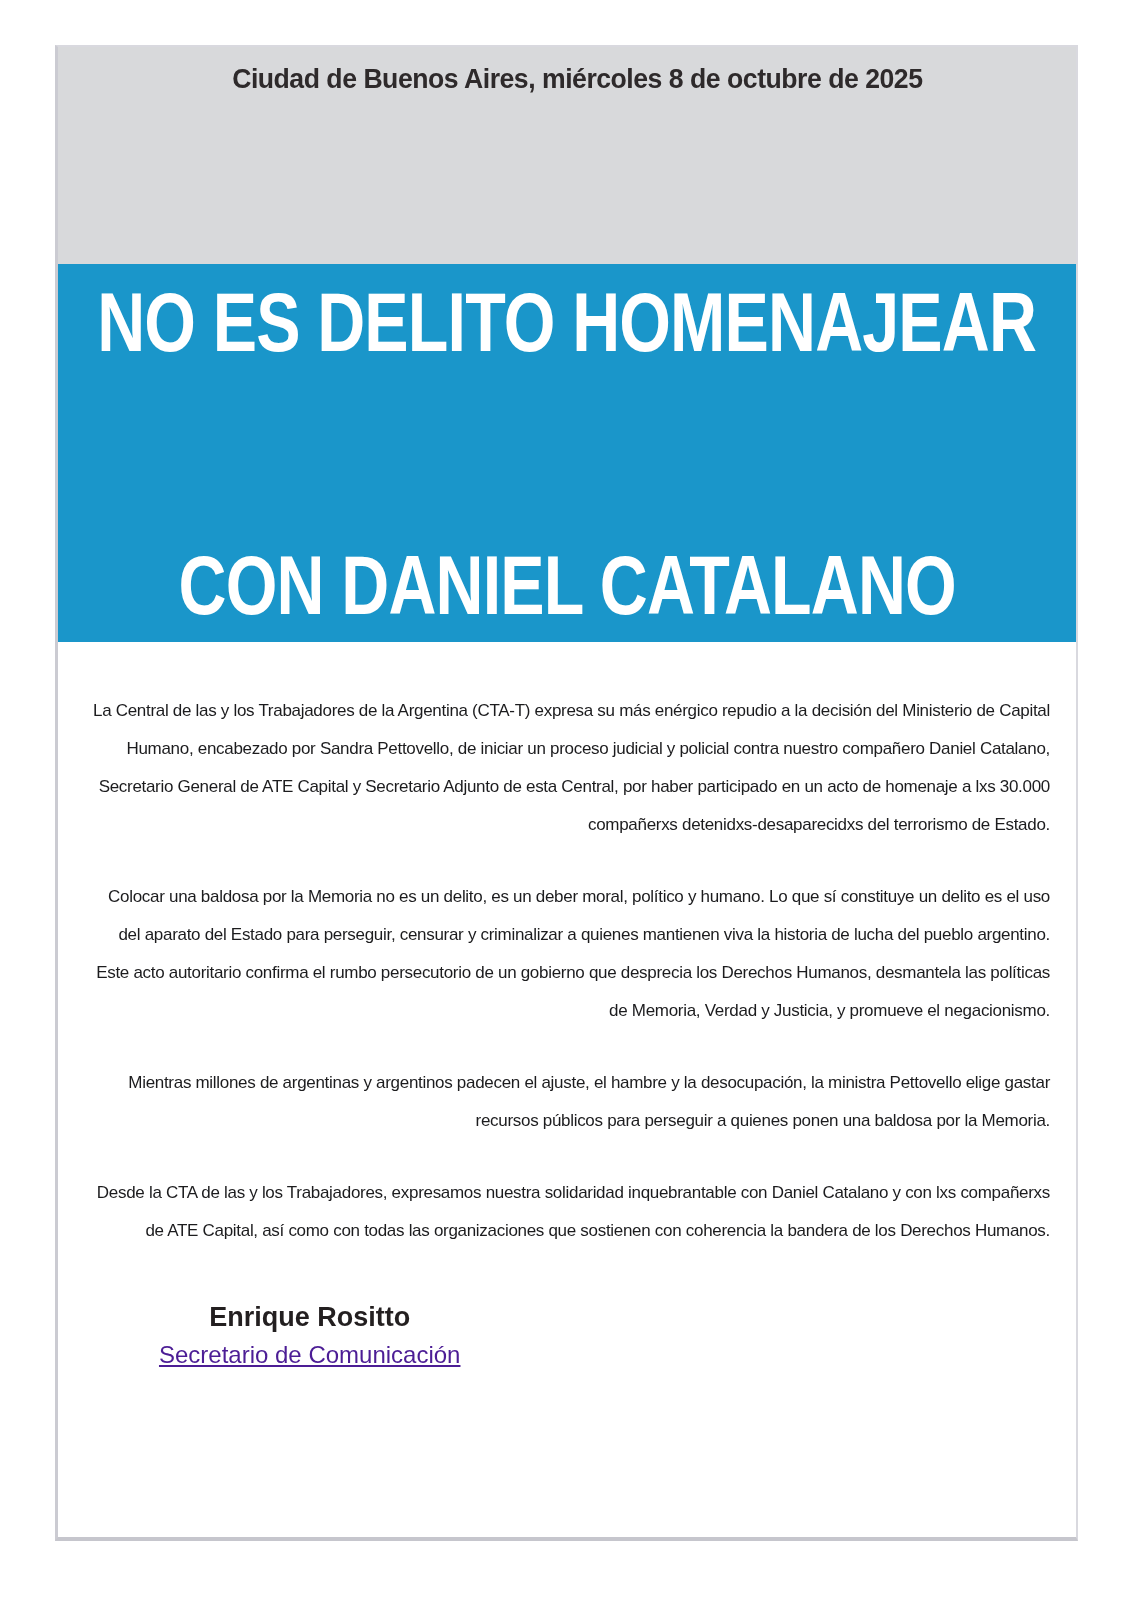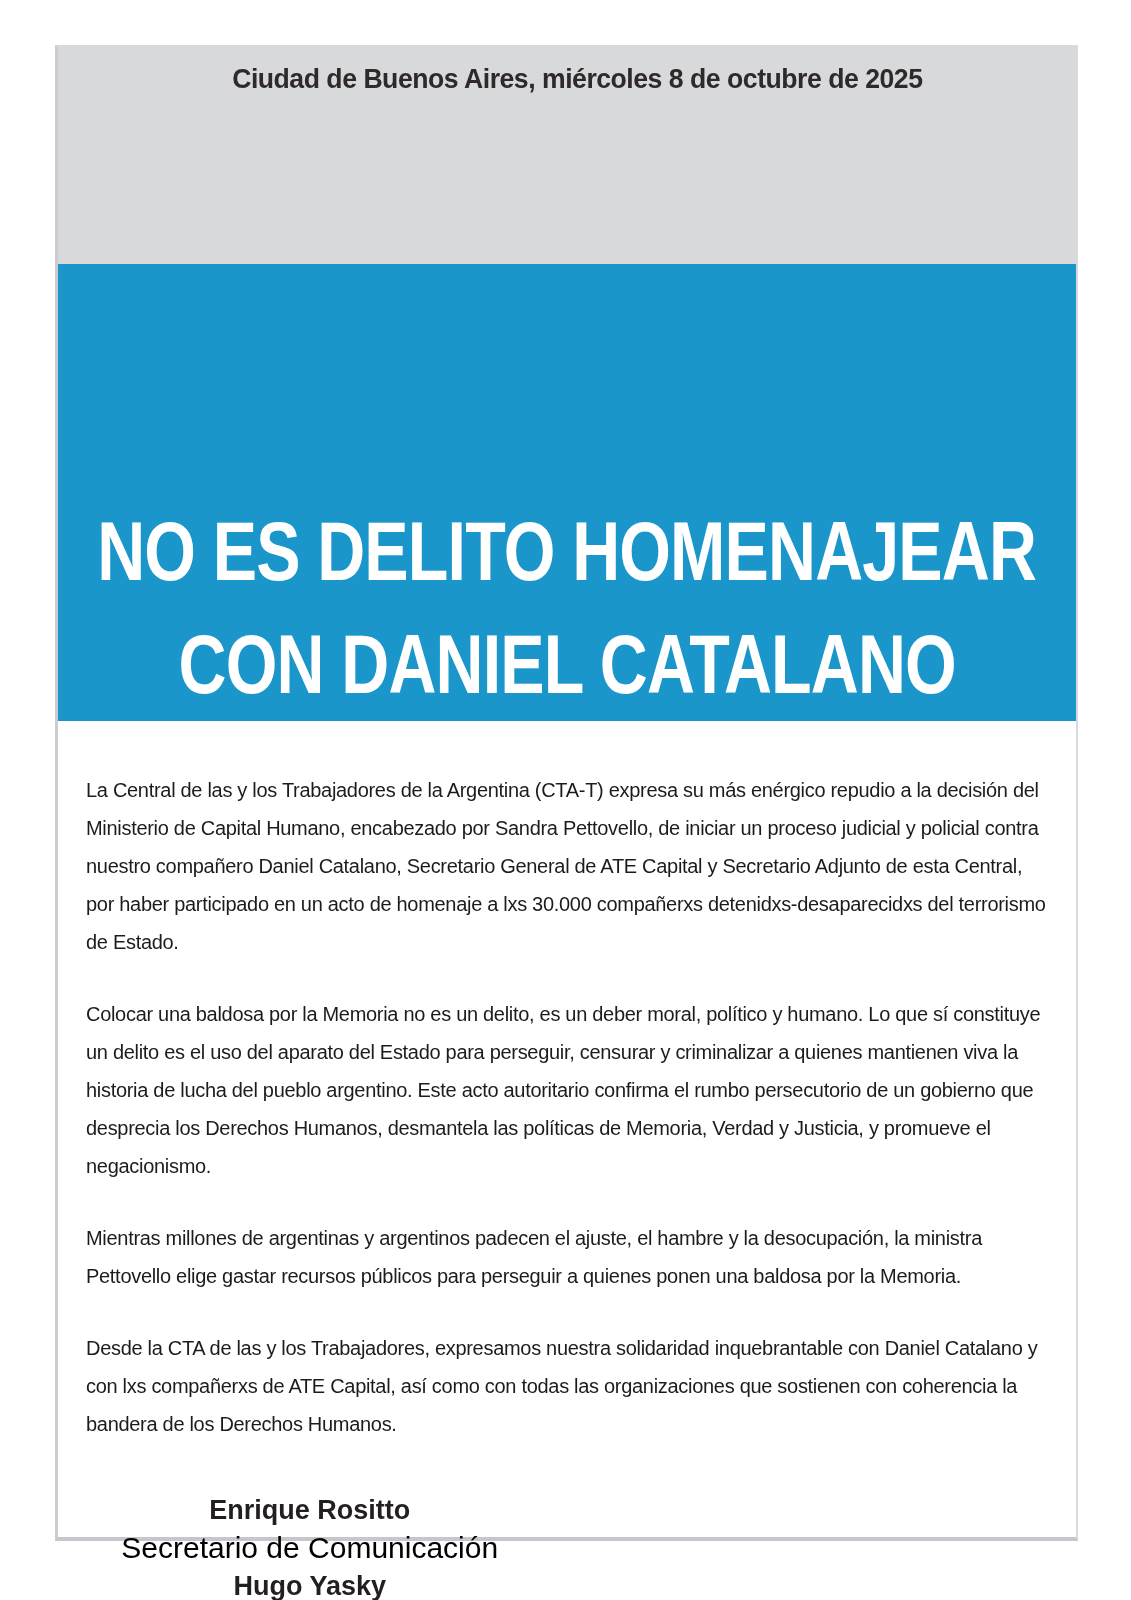--- a/index.html
+++ b/index.html
@@ -23,46 +23,46 @@
     letter-spacing:-0.5px;transform:scaleX(0.95);white-space:nowrap;
   }
   .logo-wrap{margin-top:2px;display:flex;flex-direction:column;align-items:center;}
   .logo-svg{display:block;}
   .logo-tagline{
     margin-top:-2px;font-size:16px;font-weight:bold;font-style:italic;color:#3b3335;
     transform:scaleX(0.9);white-space:nowrap;letter-spacing:-0.2px;
   }
   
   .headline-band{
-    height:457px;background:#1a96ca;
-    display:flex;flex-direction:column;align-items:center;justify-content:flex-end;
+    height:378px;background:#1a96ca;
+    display:flex;flex-direction:column;align-items:center;justify-content:space-between;
     padding-top:2px;box-sizing:border-box;
   }
   .headline-line{
     height:113px;display:flex;align-items:center;justify-content:center;width:100%;
   }
   .headline-line > span{
     display:inline-block;white-space:nowrap;
     font-size:80px;font-weight:bold;color:#ffffff;letter-spacing:-1px;
     transform:scale(0.83,1.04);transform-origin:center center;
   }
   
   .body-copy{padding:50px 26px 0 24px;}
   .body-copy p{
-    margin:0 0 34px 4px;font-size:20px;line-height:38px;color:#1c1c1e;
-    letter-spacing:-0.3px;text-align:left;
+    margin:0 0 34px 4px;font-size:17px;line-height:38px;color:#1c1c1e;
+    letter-spacing:-0.3px;text-align:right;
   }
   
   .signatures{
     display:flex;flex-direction:column;justify-content:space-between;
     padding:14px 24px 0 30px;
   }
   .signature{width:46%;text-align:center;}
   .signature .sig-name{font-size:27px;font-weight:bold;color:#231f20;line-height:38px;}
-  .signature .sig-role{font-size:30px;color:#000000;line-height:38px;}
+  .signature .sig-role{font-size:24px;color:#4c1d95;line-height:38px;text-decoration:underline;}
 </style>
 </head>
 <body>
 
 <div class="sheet">
 
   <div class="header-band">
     <div class="date-line">Ciudad de Buenos Aires, miércoles 8 de octubre de 2025</div>
 
   </div>
@@ -81,19 +81,15 @@
     <p>Colocar una baldosa por la Memoria no es un delito, es un deber moral, político y humano. Lo que sí constituye un delito es el uso del aparato del Estado para perseguir, censurar y criminalizar a quienes mantienen viva la historia de lucha del pueblo argentino. Este acto autoritario confirma el rumbo persecutorio de un gobierno que desprecia los Derechos Humanos, desmantela las políticas de Memoria, Verdad y Justicia, y promueve el negacionismo.</p>
     <p>Mientras millones de argentinas y argentinos padecen el ajuste, el hambre y la desocupación, la ministra Pettovello elige gastar recursos públicos para perseguir a quienes ponen una baldosa por la Memoria.</p>
     <p>Desde la CTA de las y los Trabajadores, expresamos nuestra solidaridad inquebrantable con Daniel Catalano y con lxs compañerxs de ATE Capital, así como con todas las organizaciones que sostienen con coherencia la bandera de los Derechos Humanos.</p>
   </div>
 
   <div class="signatures">
     <div class="signature">
       <div class="sig-name">Enrique Rositto</div>
       <div class="sig-role">Secretario de Comunicación</div>
     </div>
-    <div class="signature">
-      <div class="sig-name">Hugo Yasky</div>
-      <div class="sig-role">Secretario General</div>
-    </div>
   </div>
 
 </div>
 
 </body></html>

